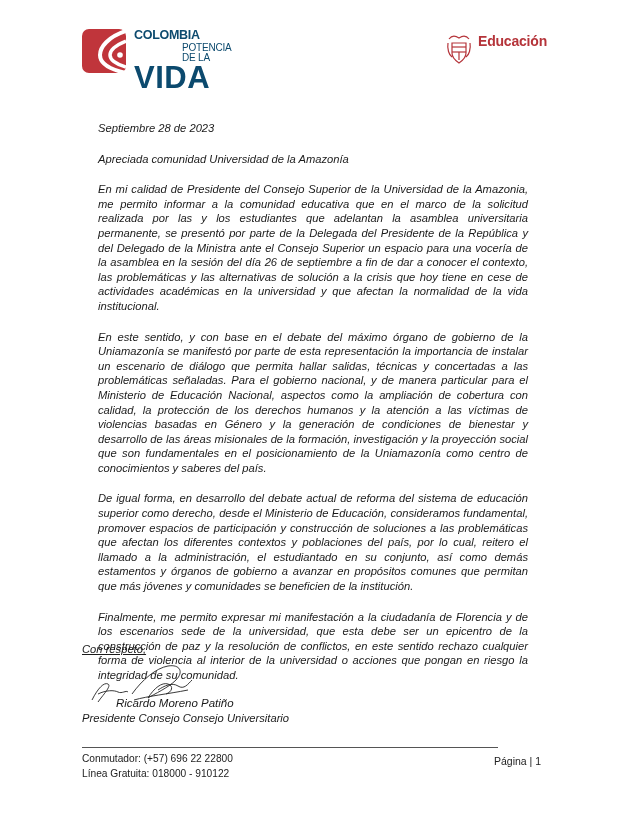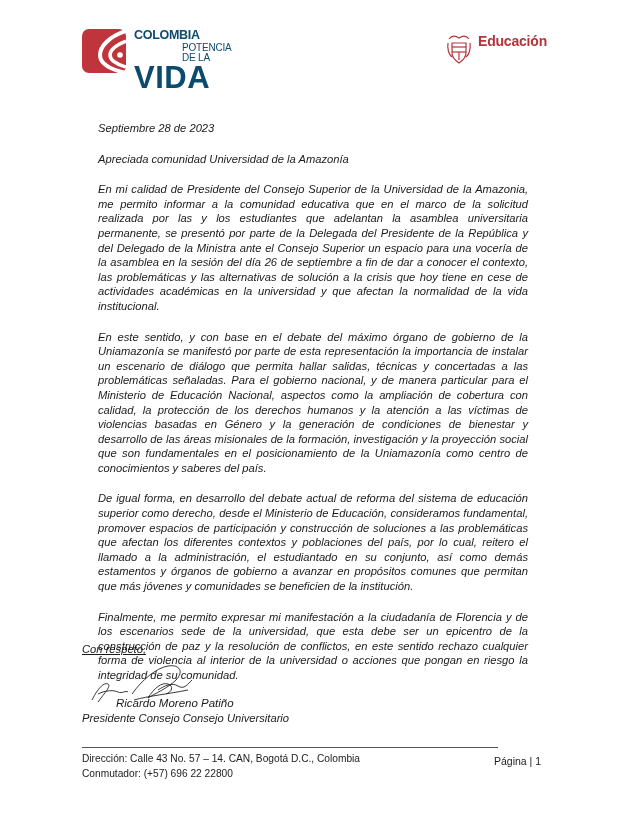--- a/index.html
+++ b/index.html
@@ -204,16 +204,16 @@
     <path d="M70 30 C76 26 84 22 90 26 C96 30 100 24 104 20"></path>
     <path d="M46 40 C60 36 80 34 100 30"></path>
   </g>
 </svg>
 
 <div class="signer-name">Ricardo Moreno Patiño</div>
 <div class="signer-title">Presidente Consejo Consejo Universitario</div>
 
 <div class="footer-rule"></div>
 <div class="footer">
-  <div>Dirección: Calle 43 No. 57 – 14. CAN, Bogotá D.C., Colombia</div>
   <div>Conmutador: (+57) 696 22 22800</div>
+  <div>Línea Gratuita: 018000 - 910122</div>
 </div>
 <div class="page-num">Página | 1</div>
 
 </body></html>

